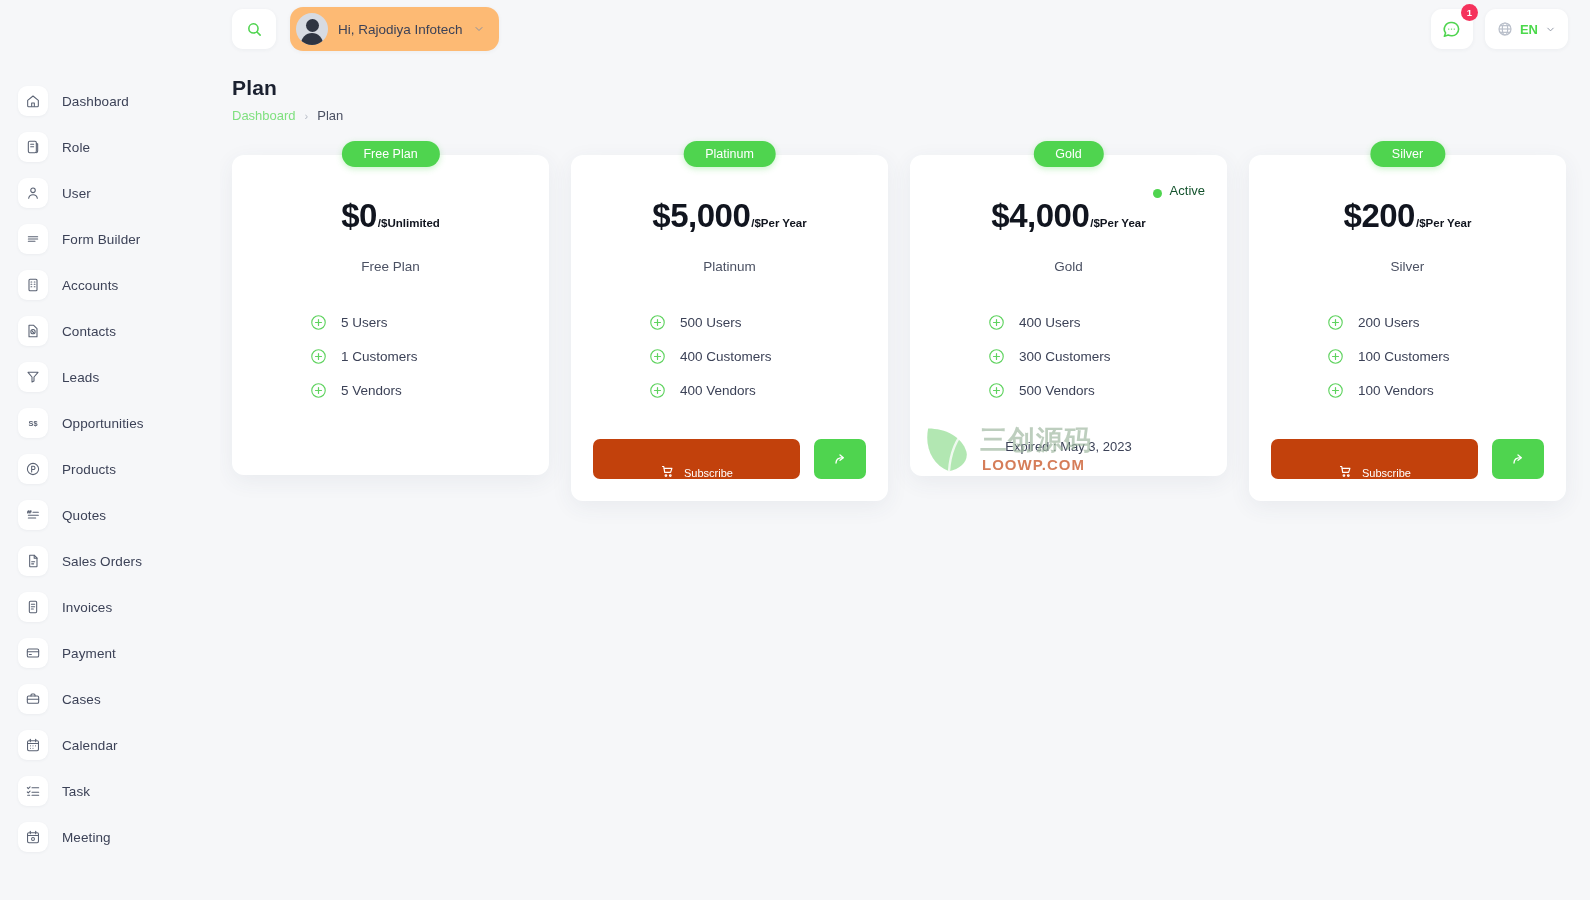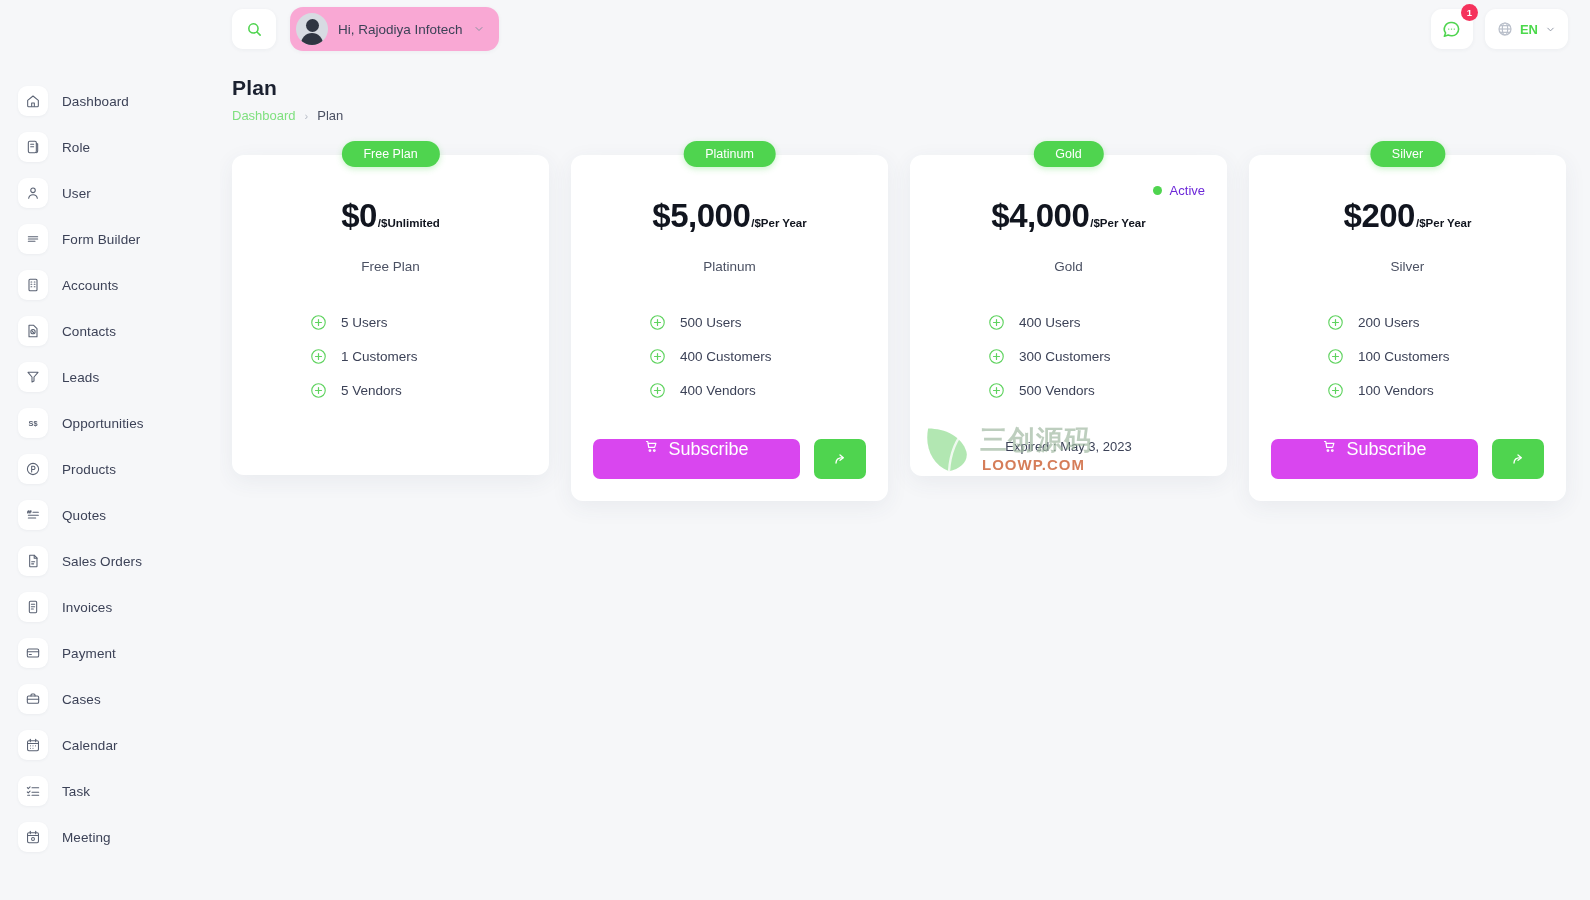--- a/index.html
+++ b/index.html
@@ -47,21 +47,21 @@
   }
   .search-btn {
     width: 44px; height: 40px; background: #fff;
     border-radius: 11px;
     display: flex; align-items: center; justify-content: center;
     box-shadow: 0 1px 4px rgba(40,50,80,.05);
     cursor: pointer; flex: 0 0 44px;
   }
   .user-chip {
     margin-left: 14px; height: 44px;
-    background: #f9a8d4; border-radius: 13px;
+    background: #fdba74; border-radius: 13px;
     display: flex; align-items: center; gap: 10px;
     padding: 0 14px 0 6px; cursor: pointer;
     box-shadow: 0 1px 4px rgba(40,50,80,.05);
   }
   .avatar {
     width: 32px; height: 32px; border-radius: 50%;
     background: #d7dbe2; overflow: hidden; position: relative;
     flex: 0 0 32px;
   }
   .avatar .head {
@@ -115,42 +115,42 @@
     display: flex; flex-direction: column; align-items: center;
   }
   .plan-badge {
     position: absolute; top: -14px; left: 50%; transform: translateX(-50%);
     background: #4fd44f; color: #fff; font-size: 12.5px;
     padding: 6px 22px; border-radius: 16px; white-space: nowrap;
     box-shadow: 0 2px 6px rgba(79,212,79,.30);
   }
   .status-row {
     position: absolute; top: 28px; right: 22px;
-    display: flex; align-items: center; gap: 8px;
-    font-size: 13px; color: #6d28d9;
+    display: flex; align-items: flex-end; gap: 8px;
+    font-size: 13px; color: #14532d;
   }
   .status-dot { width: 9px; height: 9px; border-radius: 50%; background: #4fd44f; }
   .price-row {
     display: flex; align-items: baseline; justify-content: center;
     margin-top: 4px;
   }
   .price { font-size: 33px; font-weight: bold; color: #11151f; letter-spacing: -.5px; }
   .price-unit { font-size: 11.5px; font-weight: bold; color: #11151f; margin-left: 1px; text-align: center; }
   .plan-name { margin-top: 24px; font-size: 13.5px; color: #4b5163; }
   .features { margin-top: 40px; width: 100%; display: flex; flex-direction: column; gap: 17px; }
   .feature { display: flex; align-items: center; gap: 14px; padding-left: 56px; }
   .feat-icon { width: 17px; height: 17px; flex: 0 0 17px; }
   .feat-text { font-size: 13.5px; color: #3c4257; }
   .card-foot { margin-top: auto; width: 100%; padding-top: 40px; }
   .btn-row { display: flex; gap: 14px; width: 100%; }
   .btn-subscribe {
-    flex: 1; height: 40px; background: #d946ef; color: #fff;
+    flex: 1; height: 40px; background: #c2410c; color: #fff;
     border: none; border-radius: 7px; cursor: pointer;
-    font-size: 18px; font-family: inherit;
-    display: flex; align-items: flex-start; justify-content: center; gap: 9px;
+    font-size: 11px; font-family: inherit;
+    display: flex; align-items: flex-end; justify-content: center; gap: 9px;
   }
   .btn-share {
     width: 52px; height: 40px; background: #4fd44f; color: #fff;
     border: none; border-radius: 7px; cursor: pointer;
     display: flex; align-items: center; justify-content: center;
   }
   .expired {
     width: 100%; text-align: center; font-size: 13px; color: #3c4257;
     padding-top: 40px; margin-top: auto;
   }

